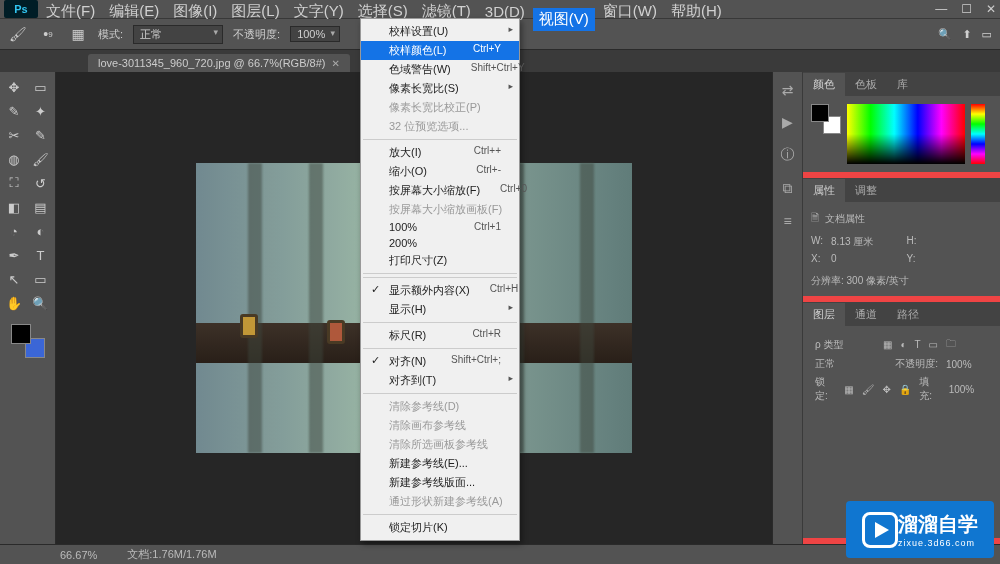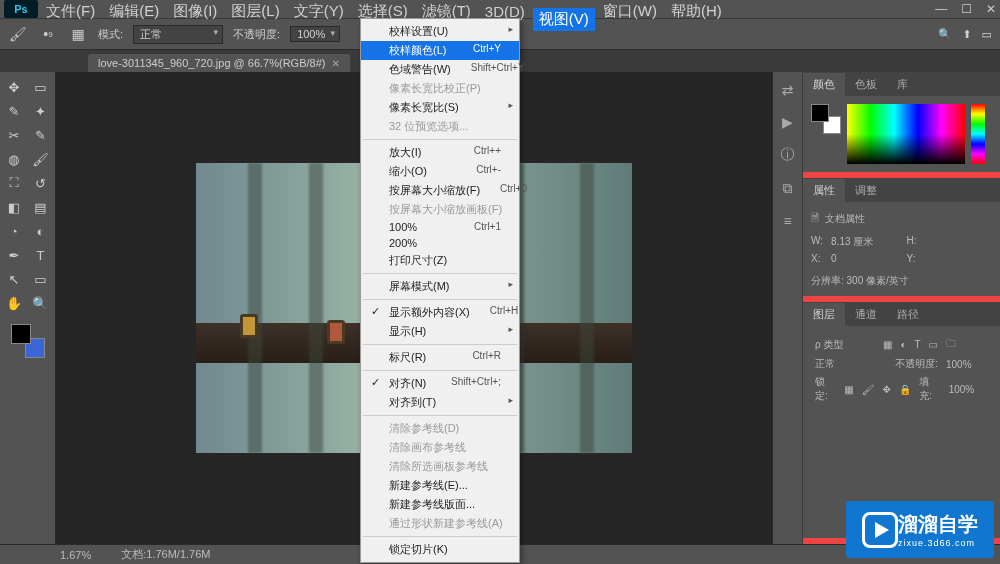--- a/index.html
+++ b/index.html
@@ -228,43 +228,43 @@
             <span style="margin-left:auto">填充:</span>
             <span class="dd" style="width:42px">100%</span>
           </div>
         </div>
       </div>
     </div>
   </div>
 </div>
 
 <div class="statusbar">
-  <span>1.67%</span>
+  <span>66.67%</span>
   <span>文档:1.76M/1.76M</span>
 </div>
 
 <div class="dropdown-menu" id="dropdown">
     <div class="item sub">
       <span>校样设置(U)</span>
     </div>
     <div class="item highlighted">
       <span>校样颜色(L)</span>
       <span class="sc">Ctrl+Y</span>
     </div>
     <div class="item">
       <span>色域警告(W)</span>
       <span class="sc">Shift+Ctrl+Y</span>
     </div>
-    <div class="item disabled">
-      <span>像素长宽比校正(P)</span>
-    </div>
     <div class="item sub">
       <span>像素长宽比(S)</span>
     </div>
     <div class="item disabled">
+      <span>像素长宽比校正(P)</span>
+    </div>
+    <div class="item disabled">
       <span>32 位预览选项...</span>
     </div>
     <div class="sep"></div>
     <div class="item">
       <span>放大(I)</span>
       <span class="sc">Ctrl++</span>
     </div>
     <div class="item">
       <span>缩小(O)</span>
       <span class="sc">Ctrl+-</span>
@@ -280,23 +280,20 @@
       <span>100%</span>
       <span class="sc">Ctrl+1</span>
     </div>
     <div class="item">
       <span>200%</span>
     </div>
     <div class="item">
       <span>打印尺寸(Z)</span>
     </div>
     <div class="sep"></div>
-    <div class="item sub">
-      <span>屏幕模式(M)</span>
-    </div>
     <div class="sep"></div>
     <div class="item">
       <span>显示额外内容(X)</span>
       <span class="sc">Ctrl+H</span>
       <span class="chk">✓</span>
     </div>
     <div class="item sub">
       <span>显示(H)</span>
     </div>
     <div class="sep"></div>

